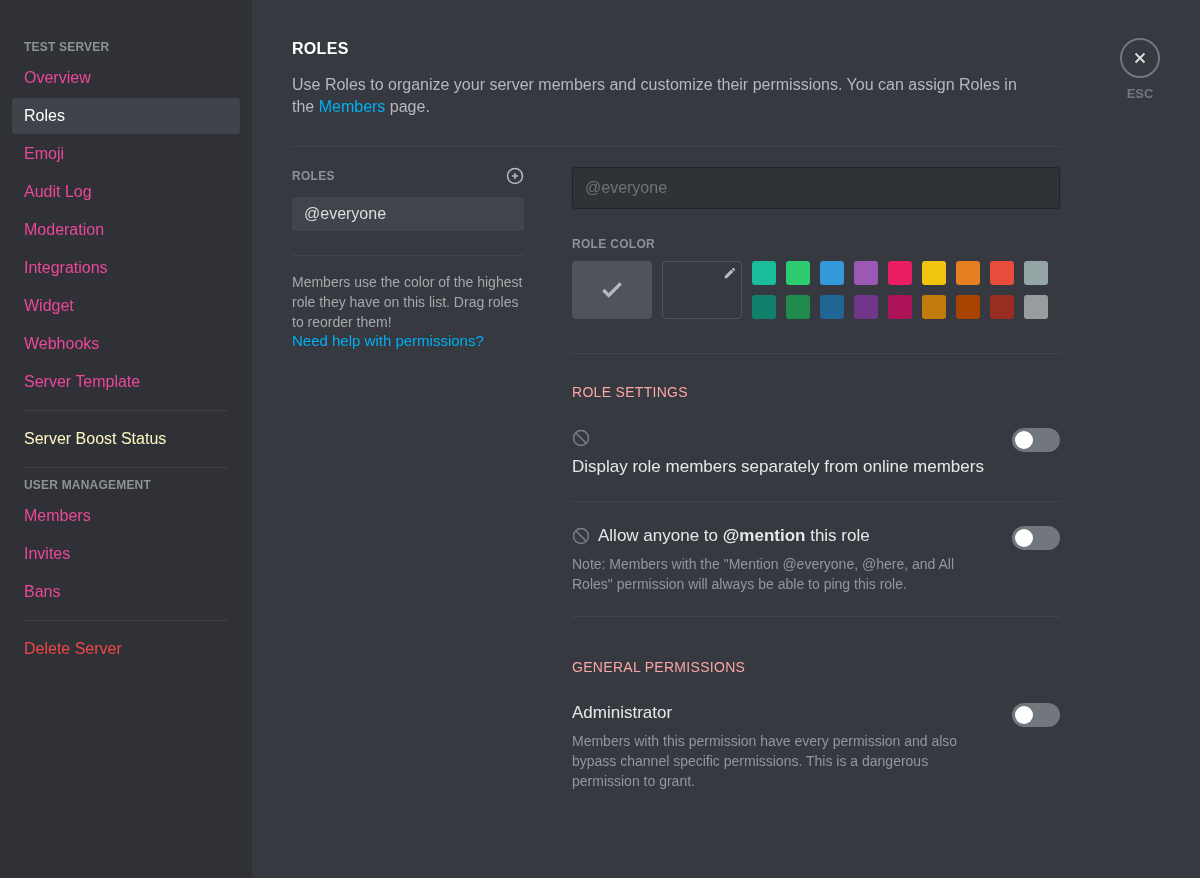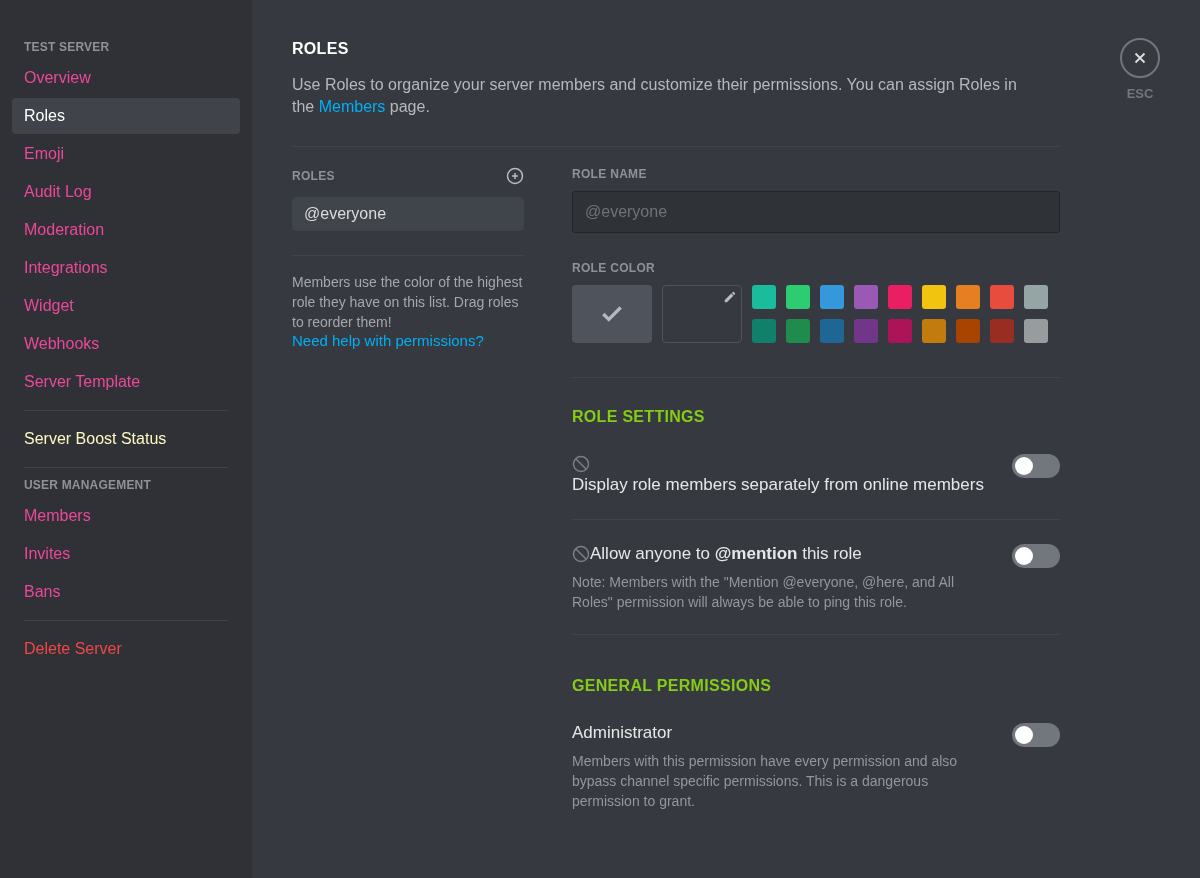--- a/index.html
+++ b/index.html
@@ -180,39 +180,40 @@
   .swatch-row { display: flex; gap: 10px; }
   .swatch {
     width: 24px; height: 24px; border-radius: 3px; cursor: pointer;
   }
   .section-divider {
     height: 1px;
     background: #41444a;
     margin: 34px 0 30px 0;
   }
   .section-header {
-    font-size: 16px;
-    font-weight: 700;
-    color: #84cc16;
+    font-size: 14px;
+    font-weight: 400;
+    color: #fca5a5;
     text-transform: uppercase;
     margin-bottom: 26px;
     letter-spacing: 0.3px;
   }
   .setting-row {
     display: flex;
     justify-content: space-between;
     align-items: flex-start;
     gap: 20px;
   }
   .setting-title {
     font-size: 17px;
     color: #e6e7e8;
     line-height: 24px;
     display: flex;
     align-items: flex-start;
+    gap: 8px;
     flex-wrap: wrap;
   }
   .setting-title .ban-icon { flex-shrink: 0; margin-top: 3px; color: #7b7e85; }
   .setting-title strong { font-weight: 700; }
   .setting-note {
     font-size: 14px;
     color: #93969c;
     line-height: 20px;
     margin-top: 6px;
   }
@@ -283,21 +284,20 @@
             <path d="M12 8v8M8 12h8"></path>
           </svg>
       </div>
       <div class="role-item">@everyone</div>
       <div class="col-left-divider"></div>
       <div class="hint">Members use the color of the highest role they have on this list. Drag roles to reorder them!</div>
       <span class="help-link">Need help with permissions?</span>
     </div>
 
     <div class="col-right">
-      <div class="field-label">ROLE NAME</div>
       <input class="text-input" placeholder="@everyone" style="">
 
       <div class="color-section">
         <div class="field-label">ROLE COLOR</div>
         <div class="color-row">
           <div class="big-swatch default">
             <svg width="26" height="26" viewBox="0 0 24 24" fill="none" stroke="currentColor" stroke-width="3">
                 <path d="M20 6L9 17l-5-5"></path>
               </svg>
           </div>

